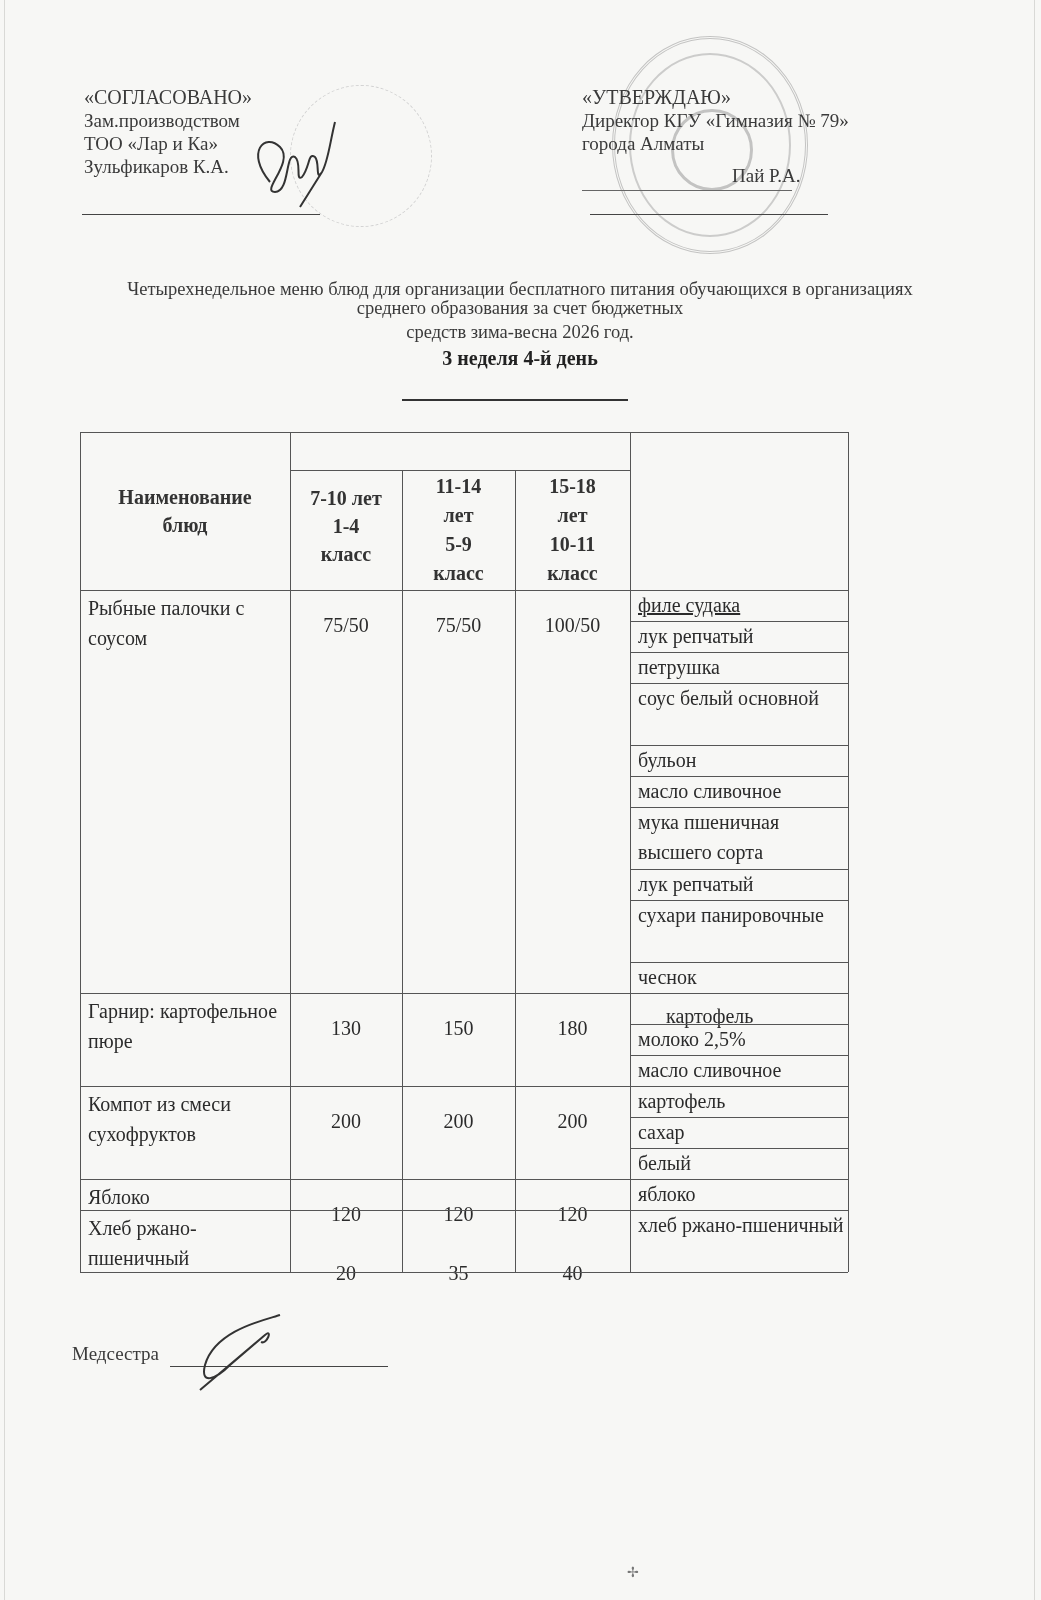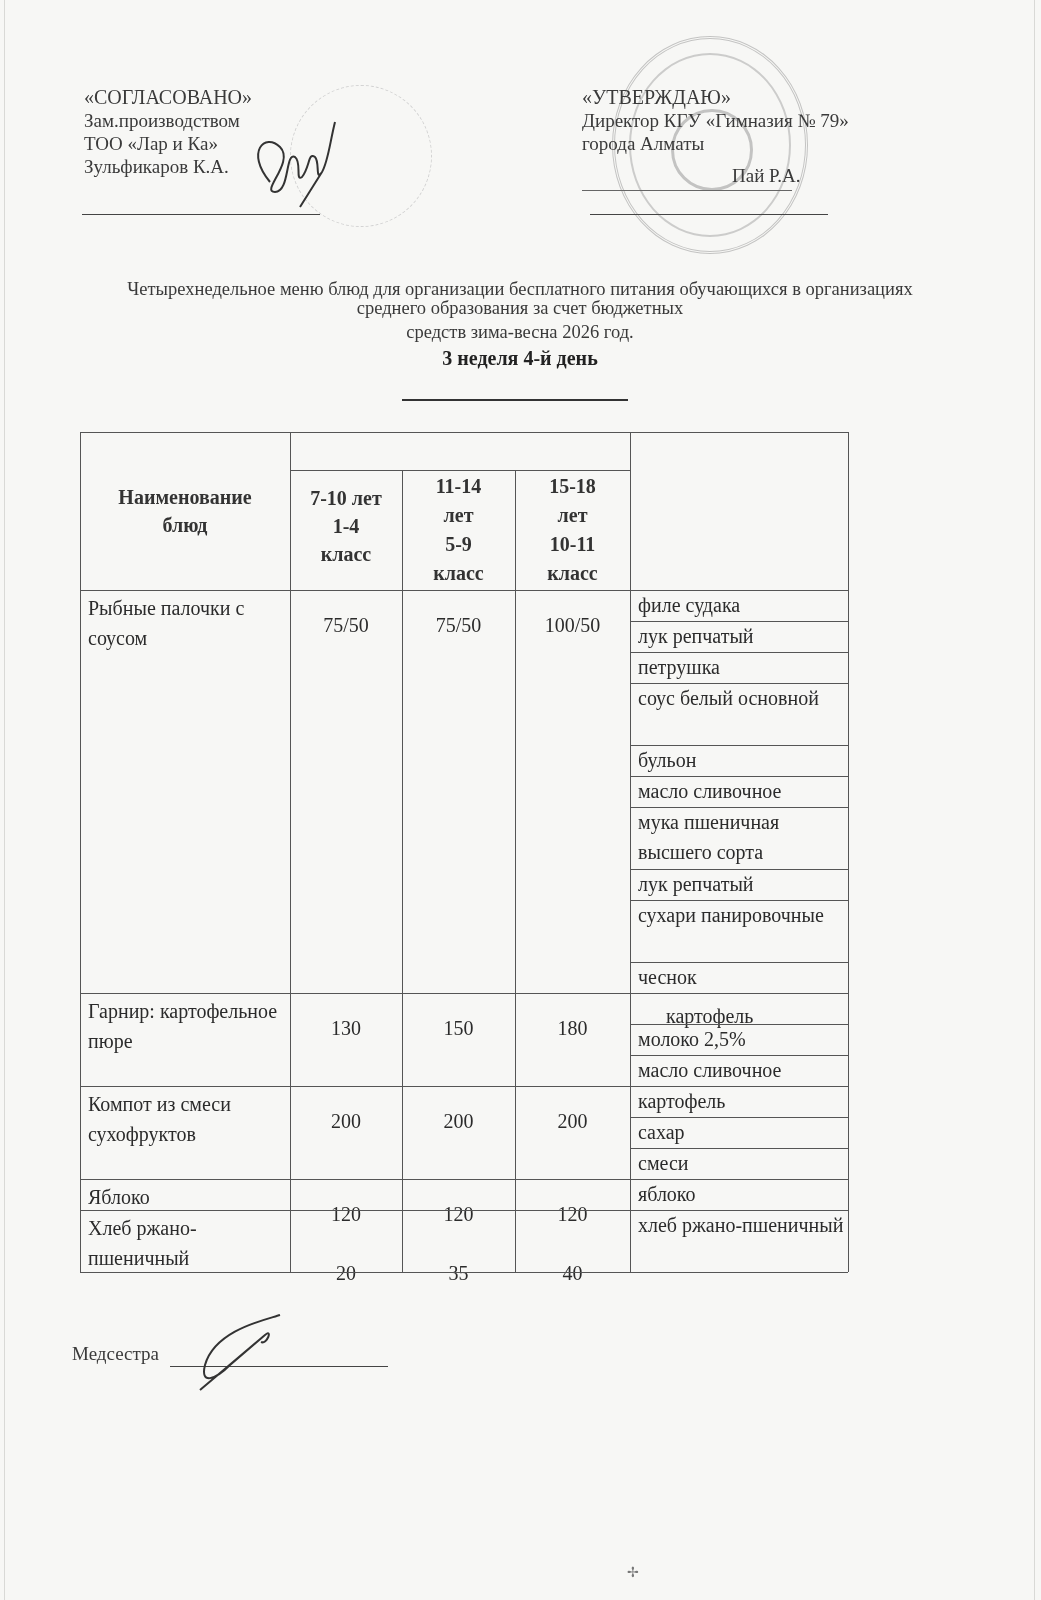--- a/index.html
+++ b/index.html
@@ -105,21 +105,21 @@
     <div>класс</div>
   </div>
   <div class="cell hcell" style="left:435px;top:40px;width:115px;height:118px;line-height:29px;">
     <div>15-18</div>
     <div>лет</div>
     <div>10-11</div>
     <div>класс</div>
   </div>
 
   <div id="tbody">
-      <div class="cell ing" style="left:550px;top:158px;width:218px;height:31px;">филе судака</div>
+      <div class="cell ing" style="left:550px;top:158px;width:218px;height:31px;text-decoration:underline;">филе судака</div>
       <div class="hline" style="left:550px;top:189px;width:218px;"></div>
       <div class="cell ing" style="left:550px;top:189px;width:218px;height:31px;">лук репчатый</div>
       <div class="hline" style="left:550px;top:220px;width:218px;"></div>
       <div class="cell ing" style="left:550px;top:220px;width:218px;height:31px;">петрушка</div>
       <div class="hline" style="left:550px;top:251px;width:218px;"></div>
       <div class="cell ing" style="left:550px;top:251px;width:218px;height:62px;">соус белый основной</div>
       <div class="hline" style="left:550px;top:313px;width:218px;"></div>
       <div class="cell ing" style="left:550px;top:313px;width:218px;height:31px;">бульон</div>
       <div class="hline" style="left:550px;top:344px;width:218px;"></div>
       <div class="cell ing" style="left:550px;top:344px;width:218px;height:31px;">масло сливочное</div>
@@ -145,21 +145,21 @@
       <div class="hline" style="left:550px;top:654px;width:218px;"></div>
       <div class="cell dish" style="left:0;top:561px;width:210px;height:93px;">Гарнир: картофельное пюре</div>
       <div class="cell num" style="left:210px;top:561px;width:112px;height:30px;">130</div>
       <div class="cell num" style="left:322px;top:561px;width:113px;height:30px;">150</div>
       <div class="cell num" style="left:435px;top:561px;width:115px;height:30px;">180</div>
       <div class="hline" style="left:0;top:654px;width:550px;"></div>
       <div class="cell ing" style="left:550px;top:654px;width:218px;height:31px;">картофель</div>
       <div class="hline" style="left:550px;top:685px;width:218px;"></div>
       <div class="cell ing" style="left:550px;top:685px;width:218px;height:31px;">сахар</div>
       <div class="hline" style="left:550px;top:716px;width:218px;"></div>
-      <div class="cell ing" style="left:550px;top:716px;width:218px;height:31px;">смеси</div>
+      <div class="cell ing" style="left:550px;top:716px;width:218px;height:31px;">белый</div>
       <div class="hline" style="left:550px;top:747px;width:218px;"></div>
       <div class="cell dish" style="left:0;top:654px;width:210px;height:93px;">Компот из смеси сухофруктов</div>
       <div class="cell num" style="left:210px;top:654px;width:112px;height:30px;">200</div>
       <div class="cell num" style="left:322px;top:654px;width:113px;height:30px;">200</div>
       <div class="cell num" style="left:435px;top:654px;width:115px;height:30px;">200</div>
       <div class="hline" style="left:0;top:747px;width:550px;"></div>
       <div class="cell ing" style="left:550px;top:747px;width:218px;height:31px;">яблоко</div>
       <div class="hline" style="left:550px;top:778px;width:218px;"></div>
       <div class="cell dish" style="left:0;top:747px;width:210px;height:31px;">Яблоко</div>
       <div class="cell num" style="left:210px;top:747px;width:112px;height:30px;">120</div>

